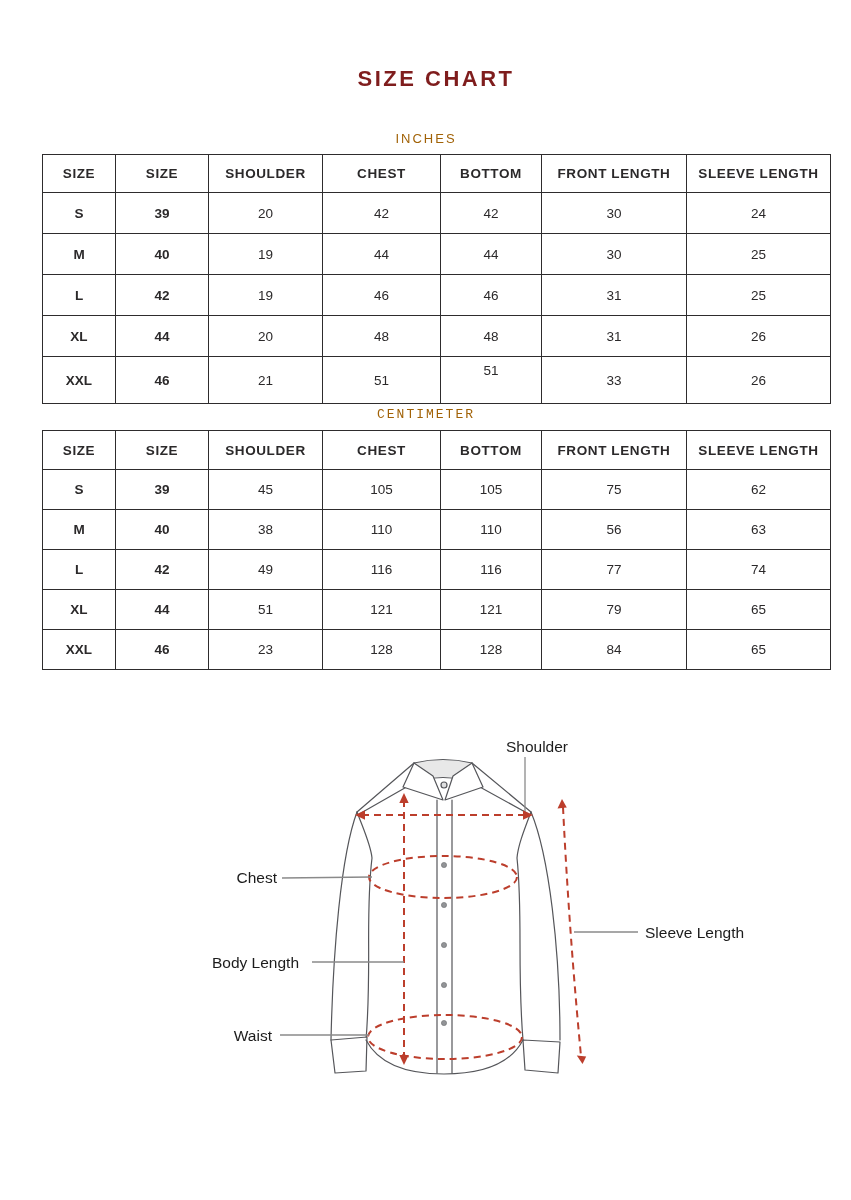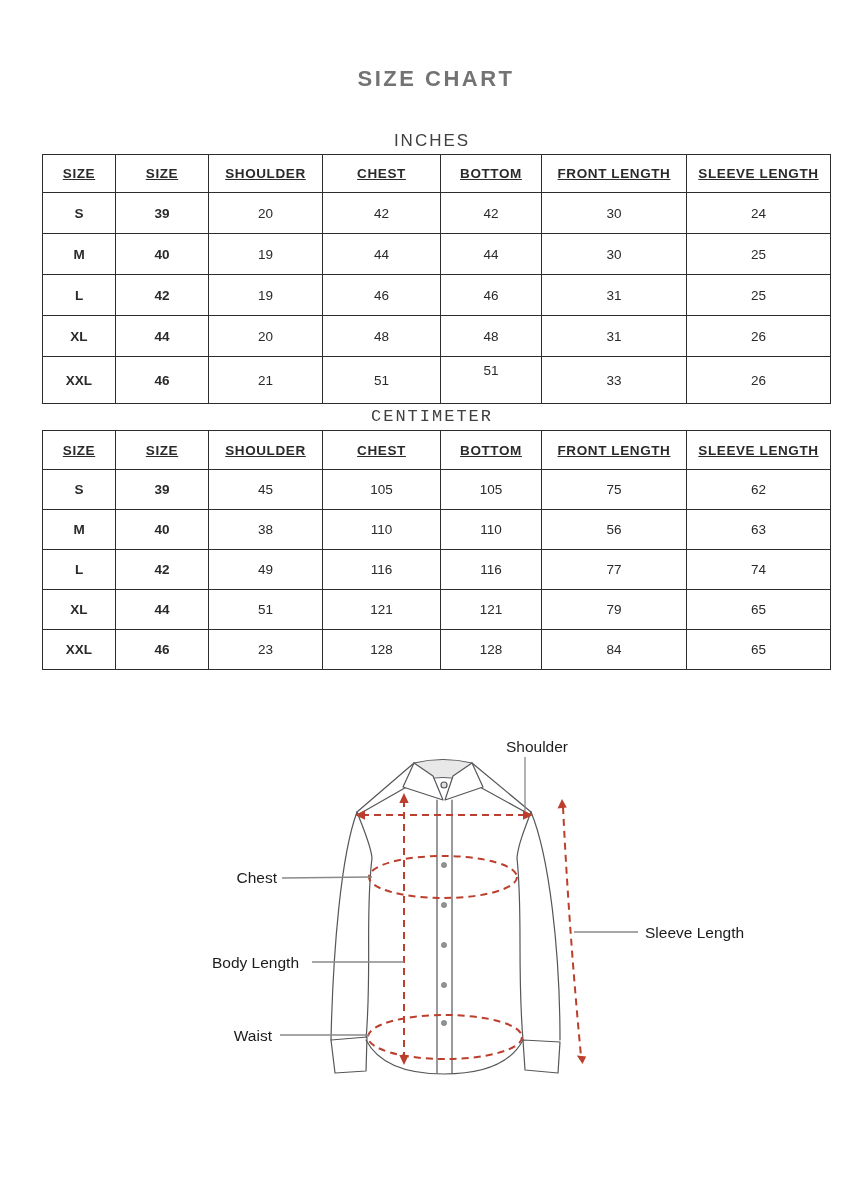--- a/index.html
+++ b/index.html
@@ -1,30 +1,30 @@
 <!DOCTYPE html>
 <html><head>
 <meta charset="utf-8">
 <style>
   html,body{margin:0;padding:0;background:#fff;}
   .page{position:relative;width:851px;height:1200px;background:#ffffff;overflow:hidden;
         font-family:"Liberation Sans",sans-serif;color:#231f20;}
   .page-title{position:absolute;left:42px;top:66px;width:788px;margin:0;text-align:center;
-        font-size:22px;font-weight:bold;letter-spacing:2.5px;color:#737373;}
-  .tbl-caption{position:absolute;left:38px;width:788px;text-align:center;
-        font-size:17px;letter-spacing:2px;color:#404040;}
+        font-size:22px;font-weight:bold;letter-spacing:2.5px;color:#7f1d1d;}
+  .tbl-caption{position:absolute;left:32px;width:788px;text-align:center;
+        font-size:13px;letter-spacing:2px;color:#a16207;}
   .cap-inches{top:131px;}
   .cap-cm{top:407px;font-family:Liberation Mono, monospace;}
   table.size-table{position:absolute;left:42px;width:788px;border-collapse:collapse;table-layout:fixed;
         background:#fff;}
   #t0{top:154px;}
   #t1{top:430px;}
   .size-table th,.size-table td{border:1.4px solid #2e2c2d;text-align:center;vertical-align:middle;
         font-size:13.5px;color:#2b292a;padding:0;}
-  .size-table th{font-weight:bold;letter-spacing:0.6px;font-size:13.5px;height:37px;text-decoration:underline;}
+  .size-table th{font-weight:bold;letter-spacing:0.6px;font-size:13.5px;height:37px;}
   #t0 td{height:40px;}
   #t1 td{height:39px;}
   #t1 th{height:38px;}
   .size-table td.b{font-weight:bold;}
   
   #t0 tbody tr:nth-child(5) td:nth-child(5){vertical-align:top;padding-top:6px;}
   .diagram-svg{position:absolute;left:180px;top:690px;}
   .diagram-svg text{font-family:"Liberation Sans",sans-serif;font-size:15.5px;fill:#1c1c1c;}
 </style>
 </head>

